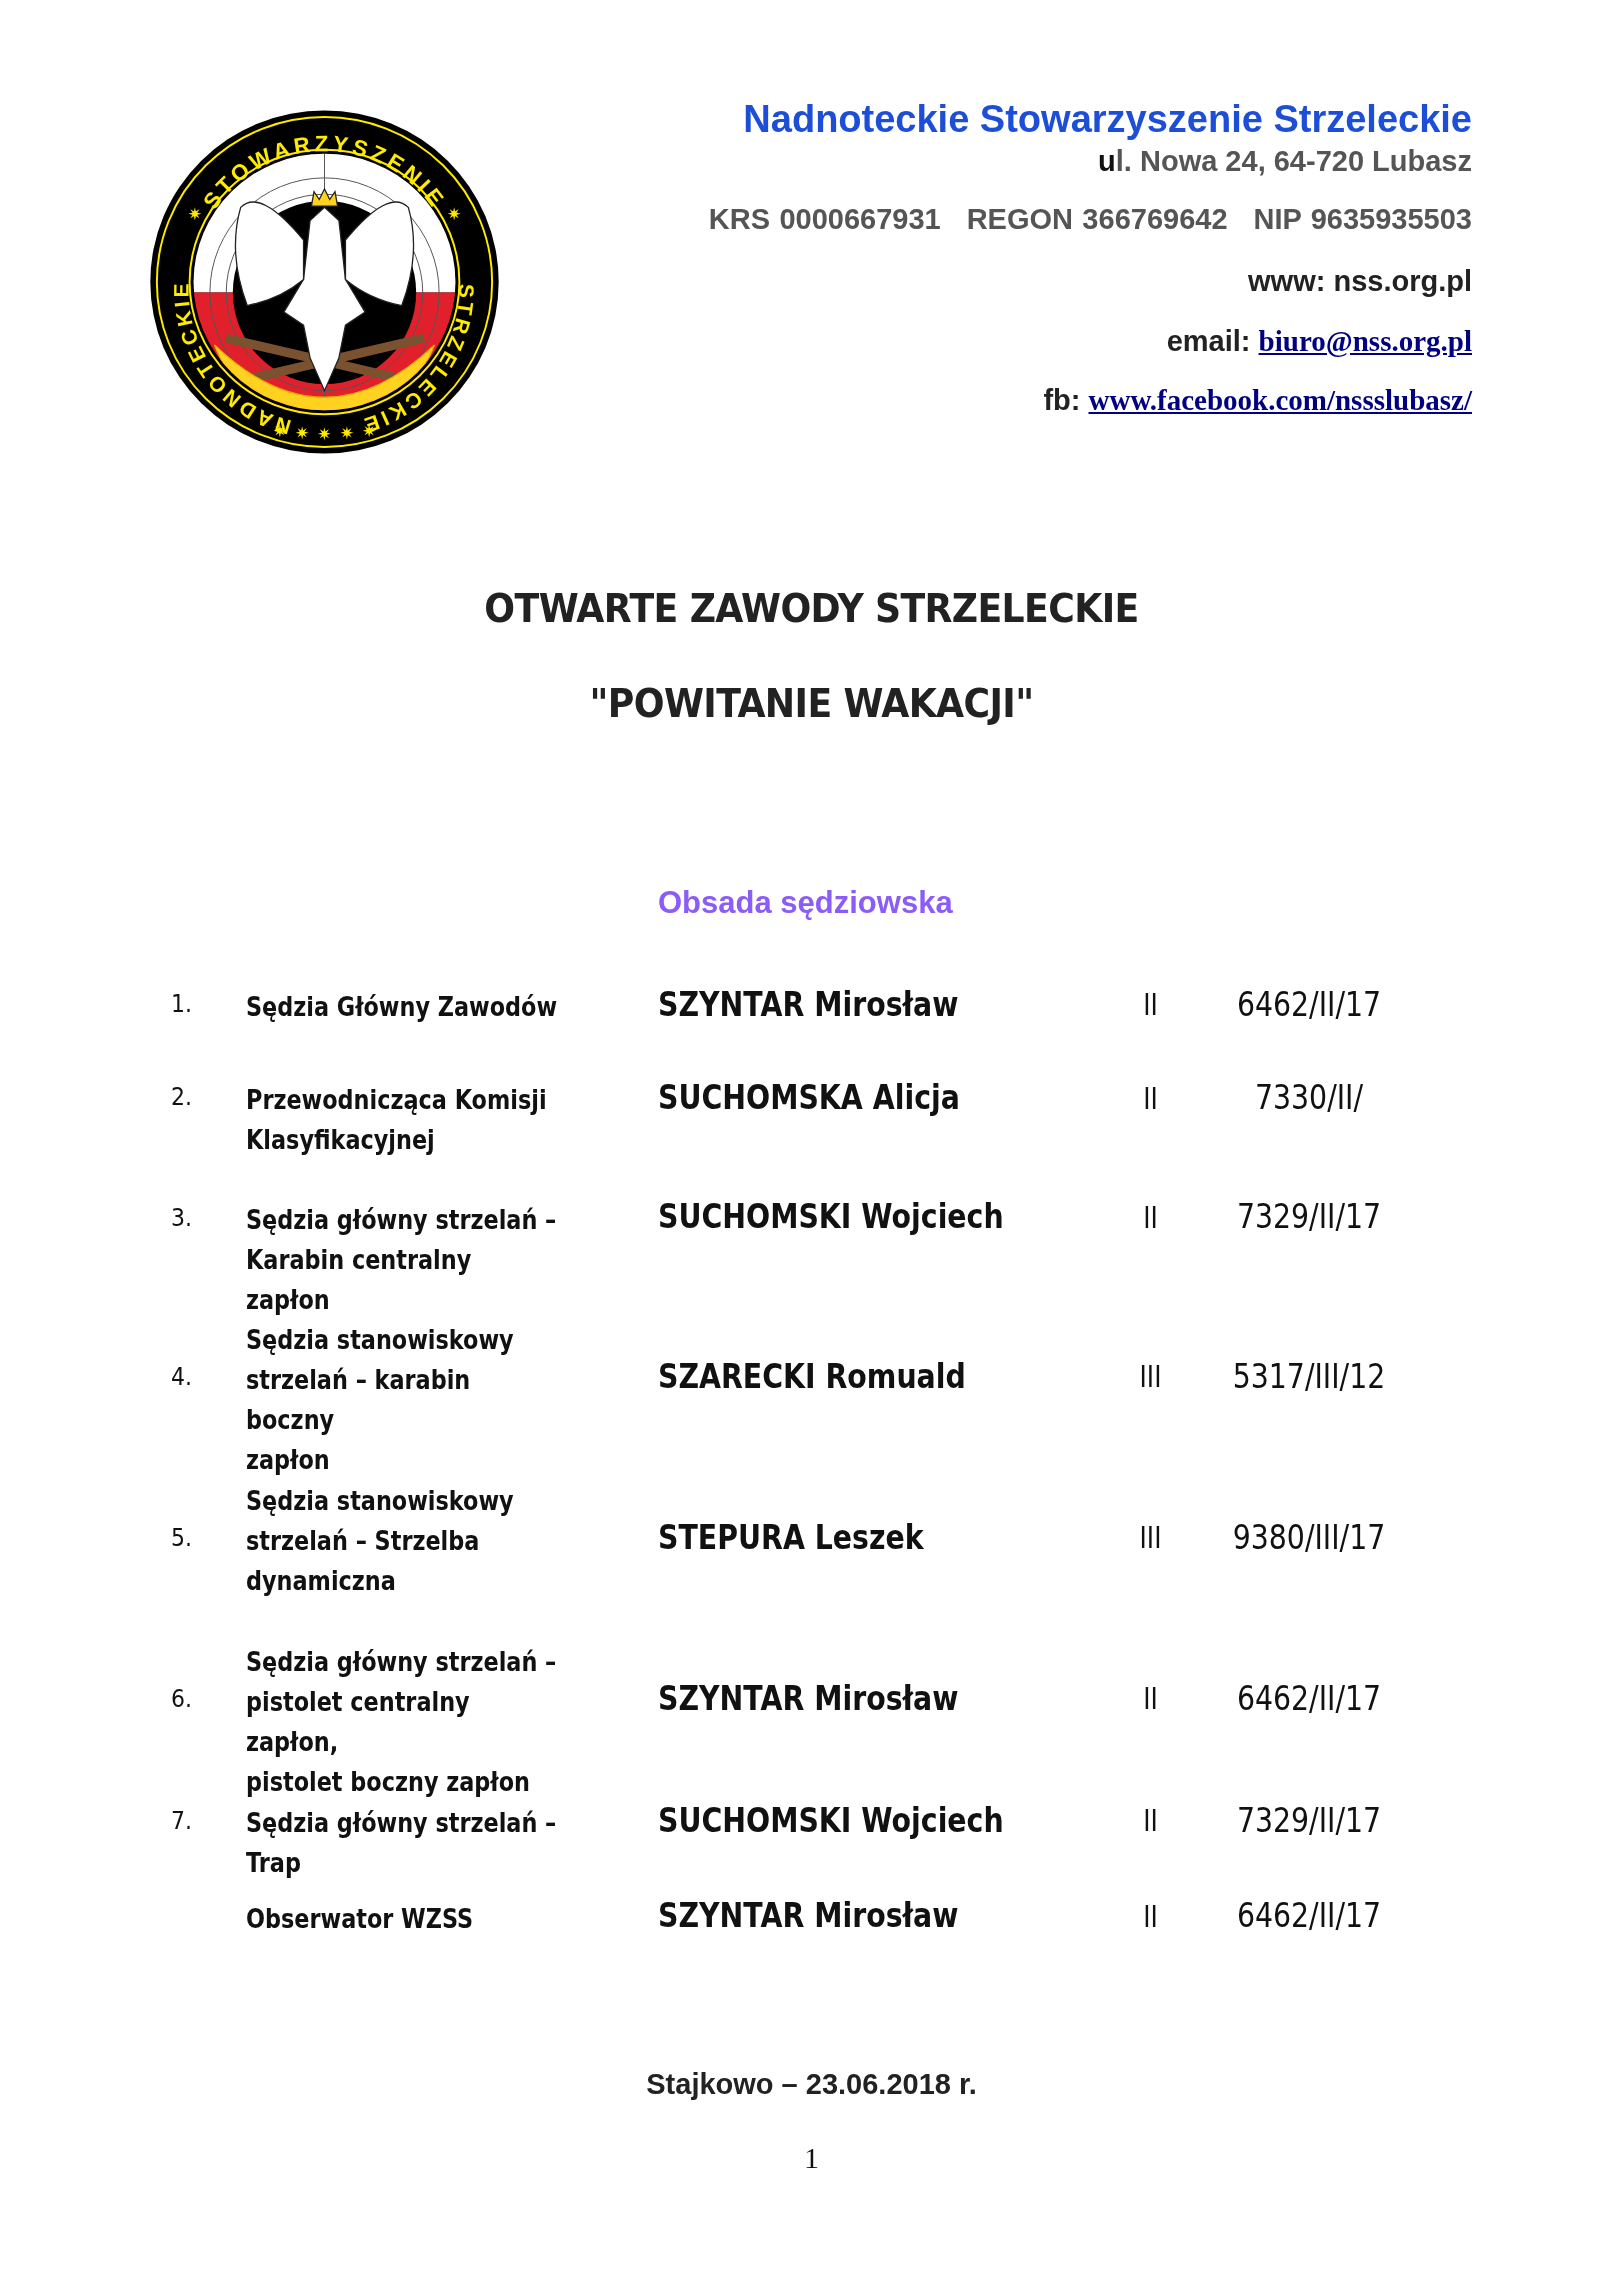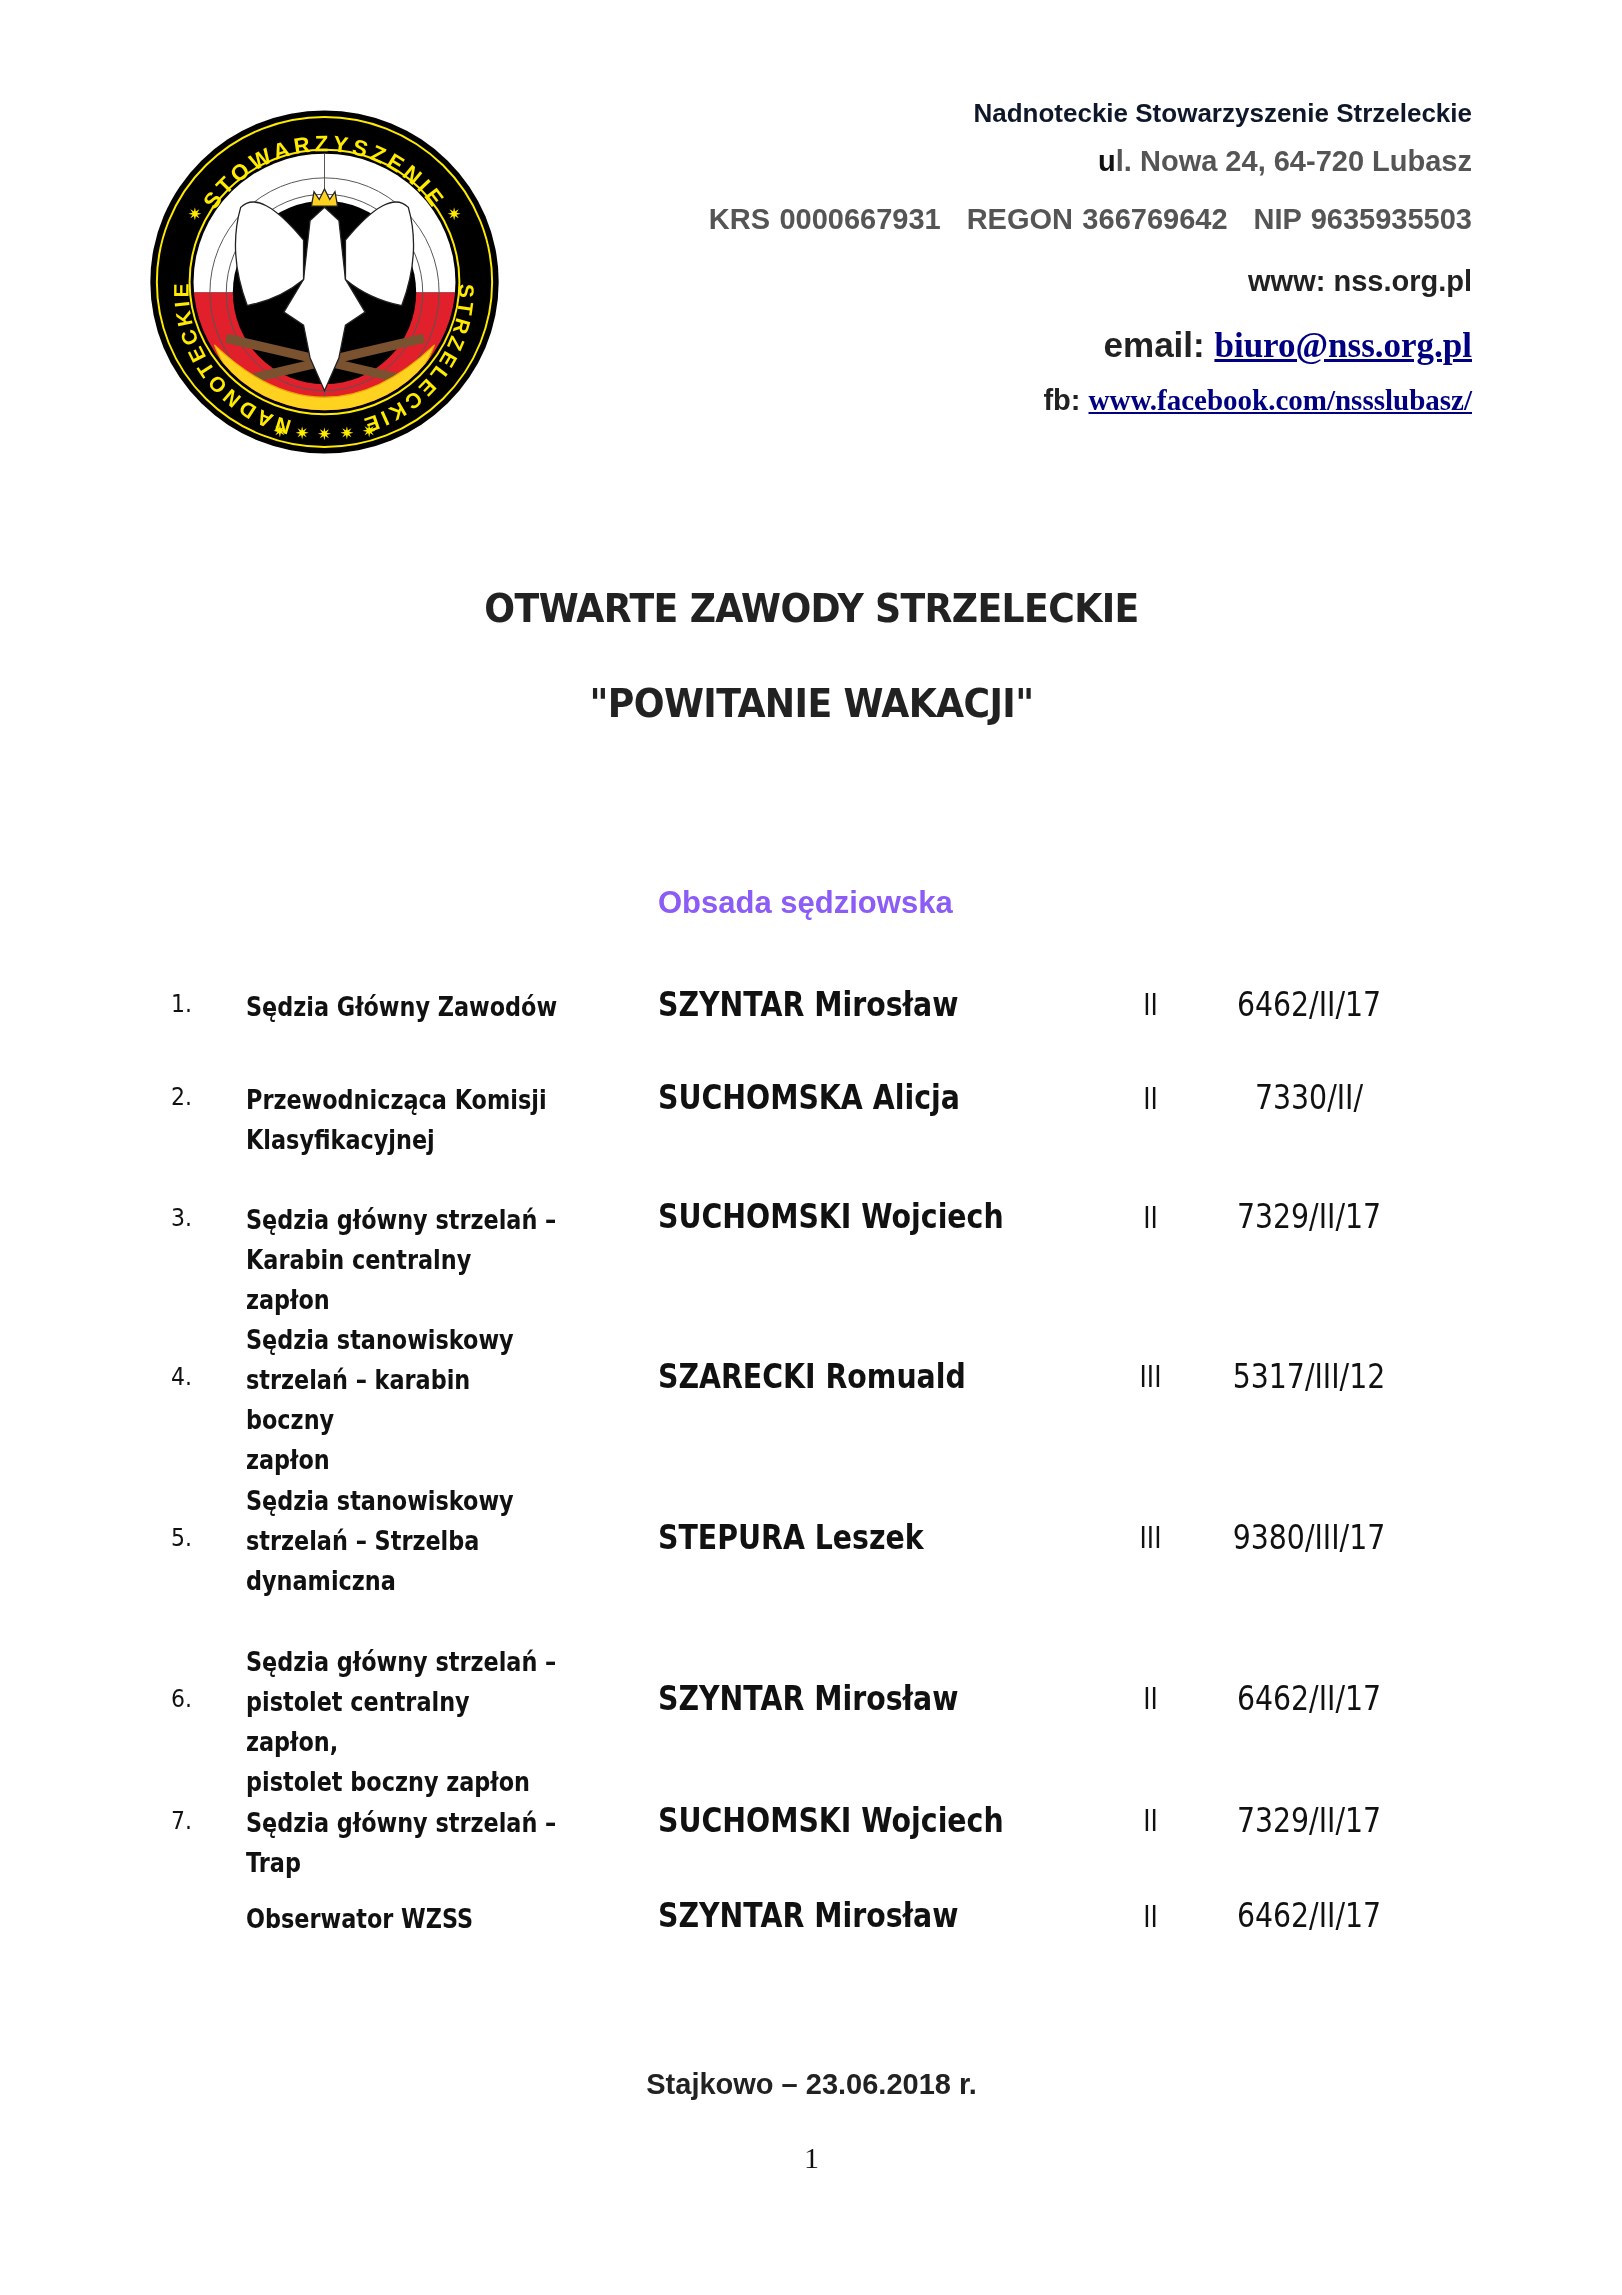--- a/index.html
+++ b/index.html
@@ -1,25 +1,25 @@
 <!DOCTYPE html>
 <html style="font-size:10.5px"><head>
 <meta charset="utf-8">
 <style>
   html, body { margin:0; padding:0; background:#ffffff; }
   body { width:1623px; height:2295px; position:relative; overflow:hidden; font-family:"Liberation Sans", sans-serif; color:#222; }
   .abs { position:absolute; }
   .hdr { right:151px; text-align:right; font-family:"Liberation Sans", sans-serif; font-weight:bold; white-space:nowrap; }
-  .org-name { top:98px; font-size:26px; color:#0f172a; }
+  .org-name { top:98px; font-size:38px; color:#1d4ed8; }
   .address { top:145px; font-size:29px; color:#555; }
   .address .first { color:#111; }
   .ids { top:203px; font-size:29px; color:#555; word-spacing:1.3px; }
   .ids span + span { margin-left:26px;text-align:center; }
   .www { top:265px; font-size:29px; color:#222; }
-  .email { top:325px; font-size:35px; color:#222; }
+  .email { top:325px; font-size:29px; color:#222; }
   .fb { top:384px; font-size:29px; color:#222; }
   .link { font-family:"Liberation Serif", serif; color:#000080; text-decoration:underline; font-weight:bold; }
 
   .logo { left:149px; top:109px; width:351px; height:346px; }
 
   .title { left:0; width:1623px; text-align:center; font-family:"DejaVu Sans", sans-serif; font-weight:bold; font-size:39px; color:#222; letter-spacing:-0.7px; transform:scaleX(0.93); transform-origin:center; }
   .title1 { top:586px; }
   .title2 { top:681px; }
 
   .section { left:658px; top:885px; font-size:31px; font-weight:bold; color:#8b5cf6; }

